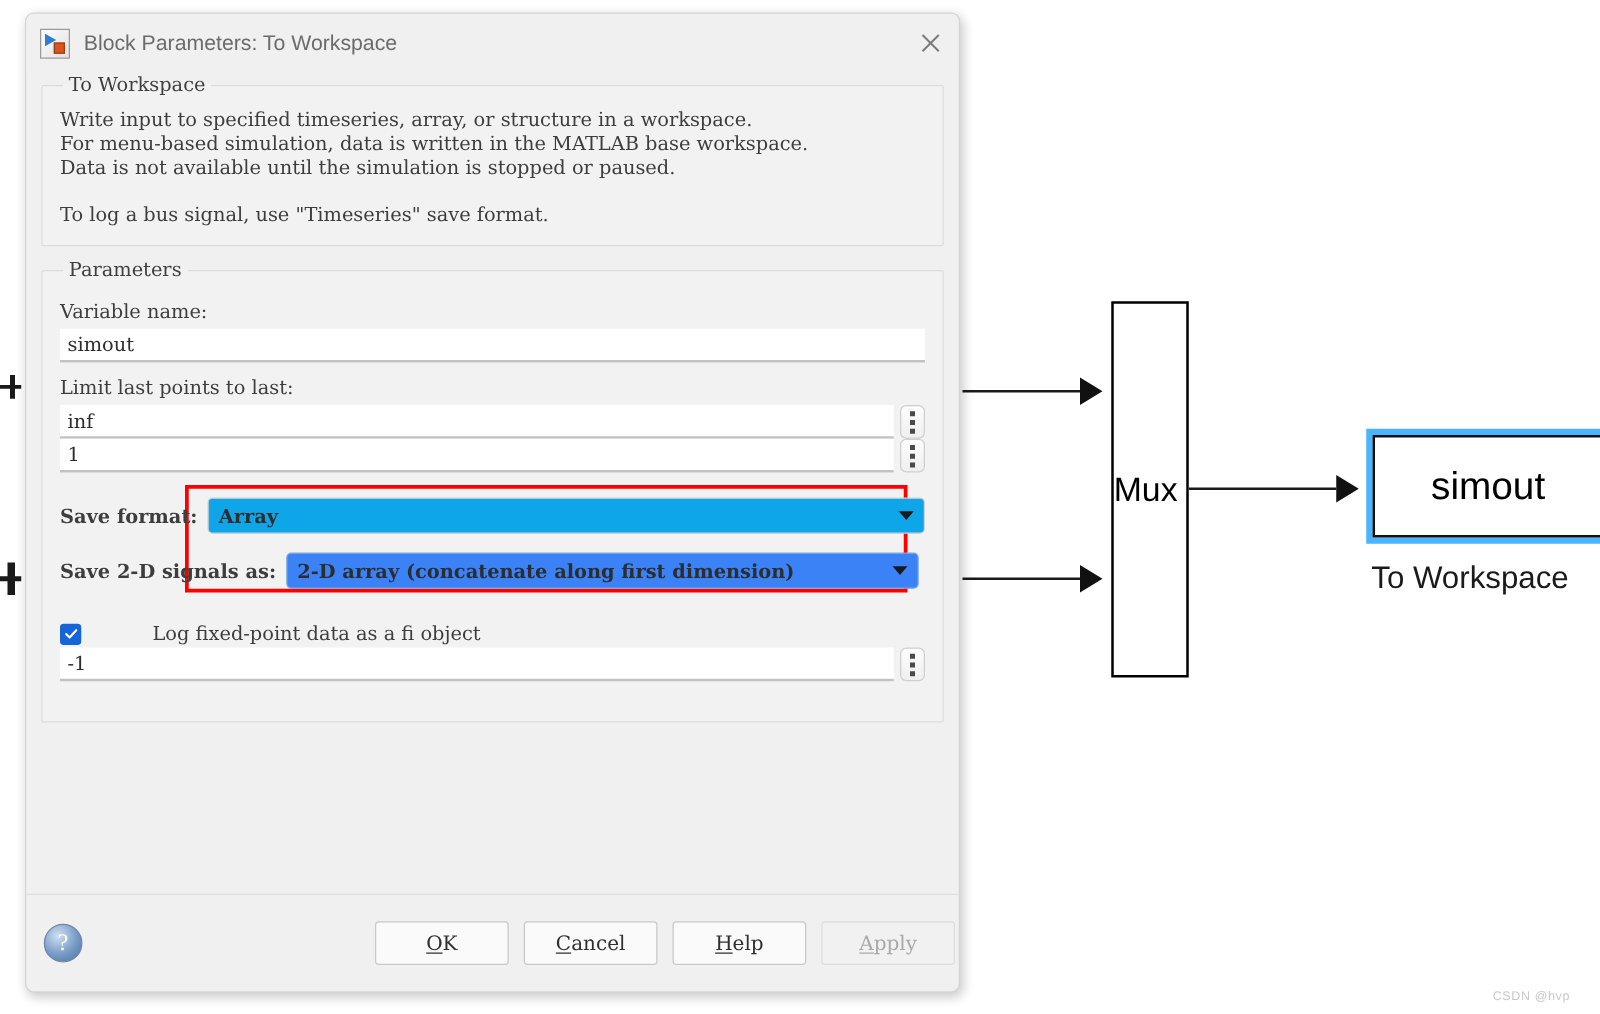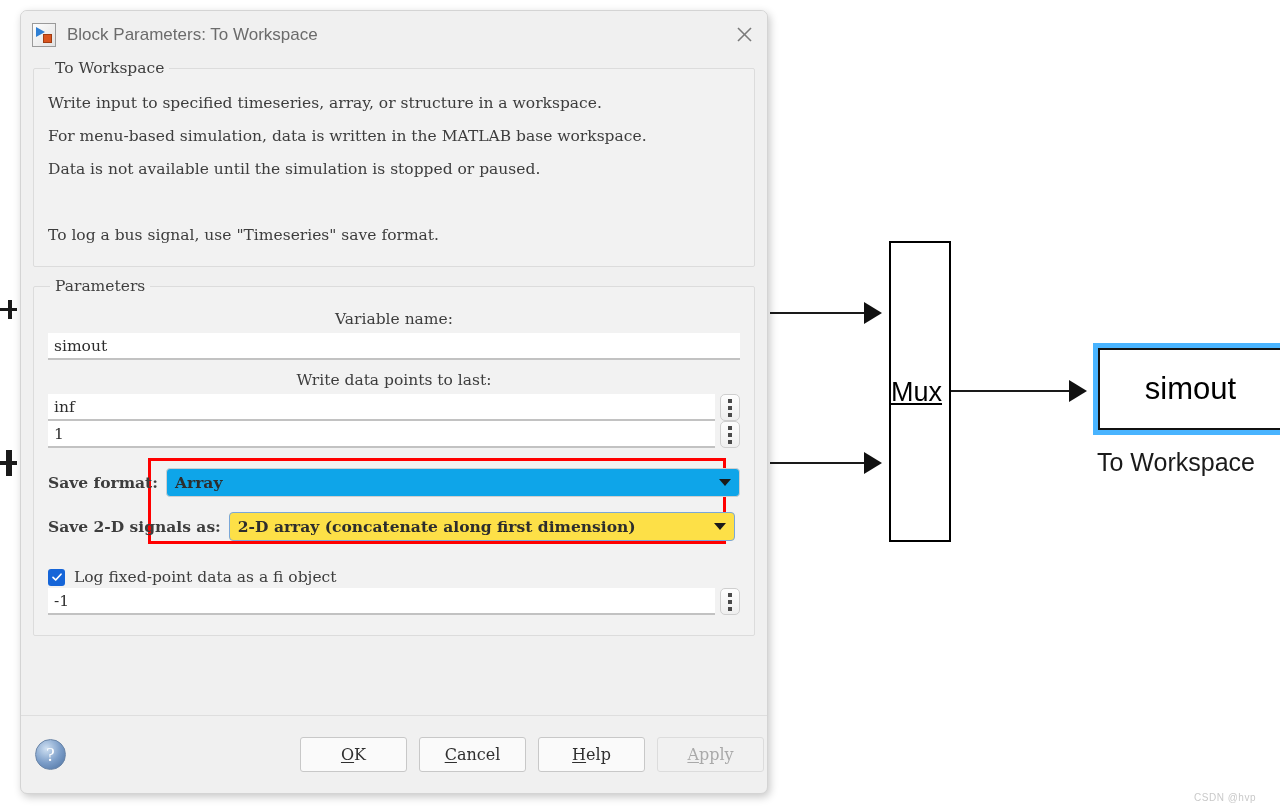--- a/index.html
+++ b/index.html
@@ -179,32 +179,31 @@
     font-family: "DejaVu Serif", serif;
     font-size: 15.5px;
     color: #3f3f3f;
     padding: 0 5px;
     margin-left: 2px;
   }
   .desc {
     font-family: "DejaVu Serif", serif;
     font-size: 15.5px;
     color: #3d3d3d;
-    line-height: 33px;
+    line-height: 19px;
     white-space: pre-wrap;
     margin: 6px 0 4px 0;
   }
 
   .field-label {
     font-family: "DejaVu Serif", serif;
     font-size: 15.5px;
     color: #3d3d3d;
     margin: 11px 0 5px 0;
     display: block;
-    text-align: center;
   }
   .input-row {
     display: flex;
     align-items: stretch;
     gap: 5px;
   }
   .txtinput {
     flex: 1 1 auto;
     height: 27px;
     background: #ffffff;
@@ -275,36 +274,37 @@
     color: #2d2d2d;
     box-sizing: border-box;
     cursor: pointer;
     white-space: nowrap;
   }
   .combo.plain {
     background: #0ea5e9;
     border: 1px solid #cfcfcf;
   }
   .combo.focused {
-    background: #fde047;
+    background: #3b82f6;
     border: 1px solid #7aa7d8;
   }
   .caret {
     width: 0; height: 0;
     border-left: 6px solid transparent;
     border-right: 6px solid transparent;
     border-top: 7px solid #1a1a1a;
     margin-left: 12px;
     flex: 0 0 auto;
   }
 
   .checkrow {
     display: flex;
     align-items: center;
     margin: 14px 0 2px 0;
+    gap: 48px;
   }
   .checkbox {
     width: 17px; height: 17px;
     background: #1565d8;
     border-radius: 3px;
     flex: 0 0 17px;
     display: flex;
     align-items: center;
     justify-content: center;
     cursor: pointer;
@@ -381,21 +381,21 @@
     <div class="left-stub" style="left:0px; top:461px; width:17px; height:4px;"></div>
     <div class="left-stub" style="left:6px; top:450px; width:6px; height:26px;"></div>
 
     <div class="sig-line h" style="left:770px; top:312px; width:96px;"></div>
     <div class="arrow-right" style="left:864px; top:302px;"></div>
 
     <div class="sig-line h" style="left:770px; top:462px; width:96px;"></div>
     <div class="arrow-right" style="left:864px; top:452px;"></div>
 
     <div class="mux-block" style="left:889px; top:241px; width:62px; height:301px;"></div>
-    <div class="mux-label" style="left:891px; top:377px;text-decoration:underline;">Mux</div>
+    <div class="mux-label" style="left:891px; top:377px;">Mux</div>
 
     <div class="sig-line h" style="left:951px; top:390px; width:118px;"></div>
     <div class="arrow-right" style="left:1069px; top:380px;"></div>
 
     <div class="tw-select" style="left:1093px; top:343px; width:195px; height:92px;">
       <div class="tw-block">
         <span class="tw-block-text">simout</span>
       </div>
     </div>
     <div class="tw-caption" style="left:1097px; top:448px;">To Workspace</div>
@@ -423,29 +423,29 @@
 
       <fieldset class="group">
         <legend>To Workspace</legend>
         <div class="desc">Write input to specified timeseries, array, or structure in a workspace.
 For menu-based simulation, data is written in the MATLAB base workspace.
 Data is not available until the simulation is stopped or paused.
 
 To log a bus signal, use "Timeseries" save format.</div>
       </fieldset>
 
-      <fieldset class="group" style="padding-bottom:20px;">
+      <fieldset class="group" style="padding-bottom:32px;">
         <legend>Parameters</legend>
 
         <label class="field-label">Variable name:</label>
         <div class="input-row">
           <input class="txtinput" type="text" value="simout" style="">
         </div>
 
-        <label class="field-label">Write data points to last:</label>
+        <label class="field-label">Limit last points to last:</label>
         <div class="input-row">
           <input class="txtinput" type="text" value="inf" style="">
           <span class="spinner">
             <i></i>
             <i></i>
             <i></i>
           </span>
         </div>
 
         <div class="input-row">

